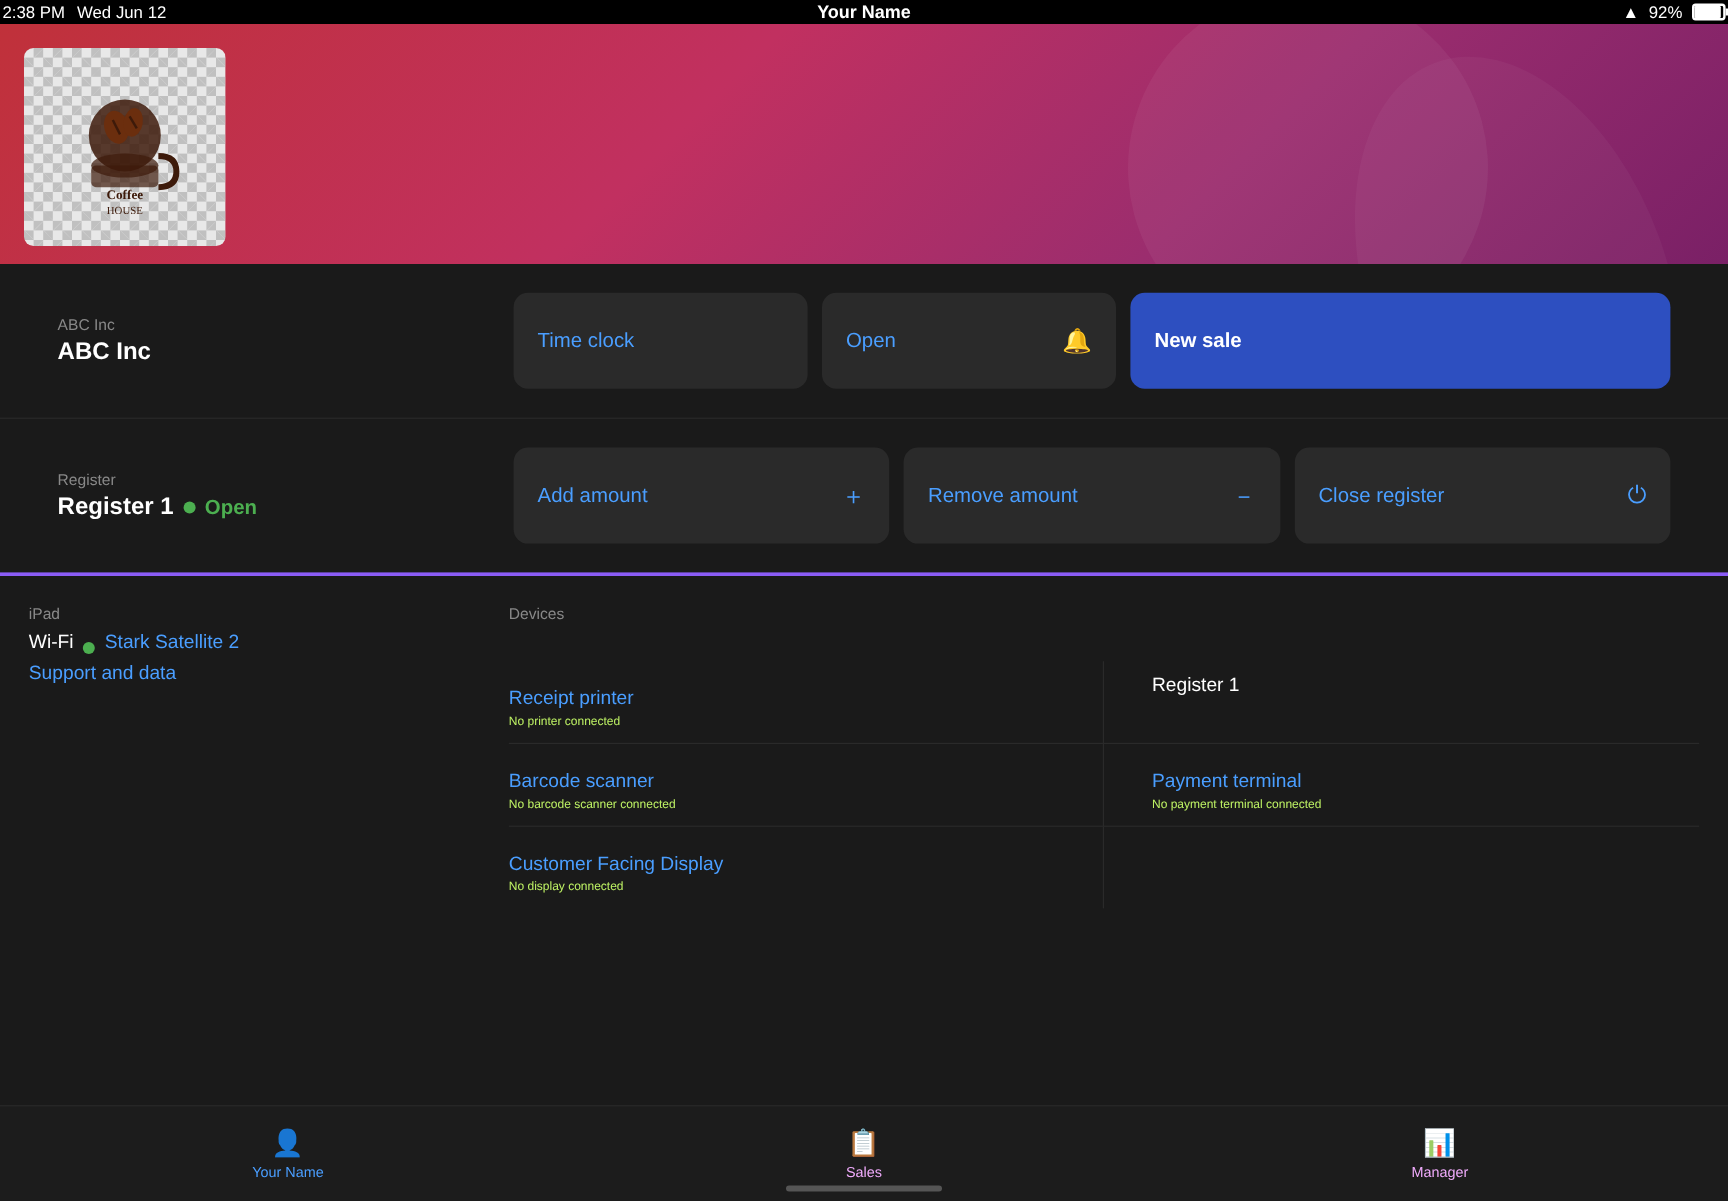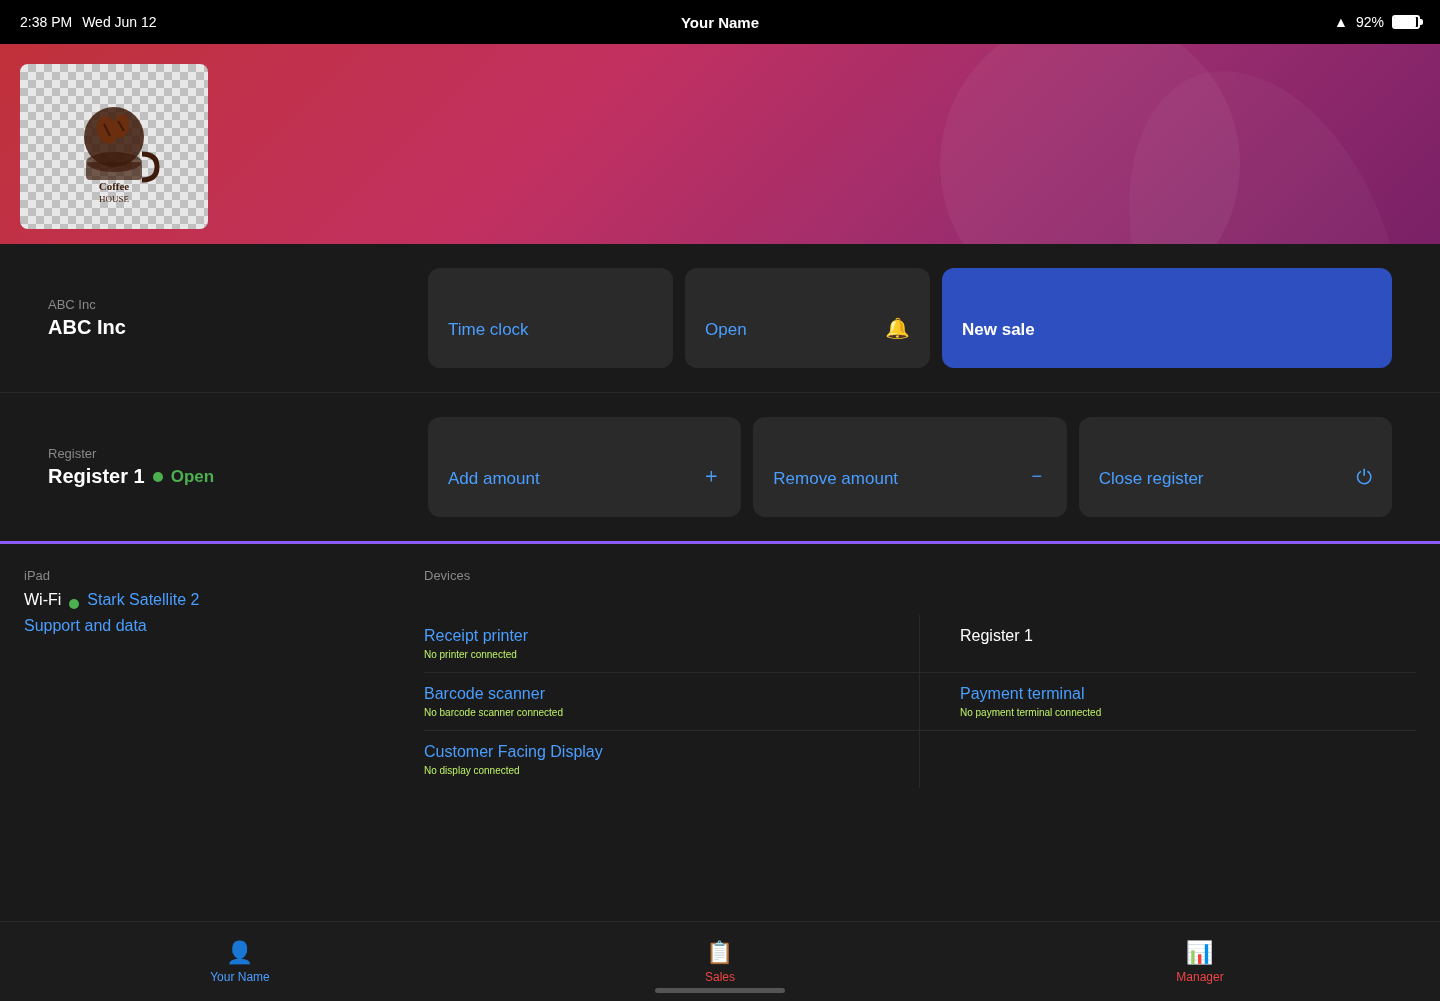--- a/index.html
+++ b/index.html
@@ -9,25 +9,25 @@
       font-family: -apple-system, BlinkMacSystemFont, 'Helvetica Neue', Arial, sans-serif;
       width: 1440px;
       height: 1001px;
       overflow: hidden;
       position: relative;
     }
 
     
     .status-bar {
       background: #000;
-      height: 44px;
+      height: 20px;
       display: flex;
       align-items: center;
       justify-content: space-between;
-      padding: 0 20px;
+      padding: 0 2px;
       position: relative;
     }
     .status-bar-left {
       display: flex;
       align-items: center;
       gap: 10px;
       font-size: 14px;
       font-weight: 500;
     }
     .status-bar-right {
@@ -98,21 +98,21 @@
       position: absolute;
       top: 20px;
       right: 50px;
       width: 250px;
       height: 400px;
       background: rgba(255,255,255,0.04);
       border-radius: 50%;
       transform: rotate(-20deg);
     }
     .logo-container {
-      width: 188px;
+      width: 168px;
       height: 165px;
       background: #d4d4d4;
       border-radius: 8px;
       display: flex;
       align-items: center;
       justify-content: center;
       overflow: hidden;
       flex-shrink: 0;
       background-image:
         linear-gradient(45deg, #c0c0c0 25%, transparent 25%),
@@ -147,25 +147,25 @@
       font-size: 20px;
       font-weight: 600;
     }
     .action-buttons {
       display: flex;
       gap: 12px;
       flex: 1;
     }
     .action-btn {
       flex: 1;
-      height: 100px;
+      height: 80px;
       background: #2a2a2a;
       border-radius: 12px;
       display: flex;
-      align-items: flex-end;
+      align-items: center;
       justify-content: space-between;
       padding: 28px 20px;
       cursor: pointer;
       border: none;
       color: #4a9eff;
       font-size: 17px;
       font-weight: 500;
     }
     .action-btn.new-sale {
       background: #2d4fc0;
@@ -268,20 +268,21 @@
     }
     .device-item:nth-child(even) {
       padding-left: 40px;
     }
     .device-name {
       color: #4a9eff;
       font-size: 16px;
       font-weight: 500;
       margin-bottom: 4px;
       cursor: pointer;
+      margin-top: 11px;
     }
     .device-status {
       color: #bef264;
       font-size: 10px;
     }
     .register-assigned-value {
       color: #fff;
       font-size: 16px;
       font-weight: 500;
     }
@@ -313,21 +314,21 @@
       color: #4a9eff;
     }
     .nav-icon.inactive {
       color: #888;
     }
     .nav-label {
       font-size: 12px;
       color: #4a9eff;
     }
     .nav-label.inactive {
-      color: #ef4444;
+      color: #f0abfc;
     }
 
     
     .home-indicator {
       position: absolute;
       bottom: 8px;
       left: 50%;
       transform: translateX(-50%);
       width: 130px;
       height: 5px;

